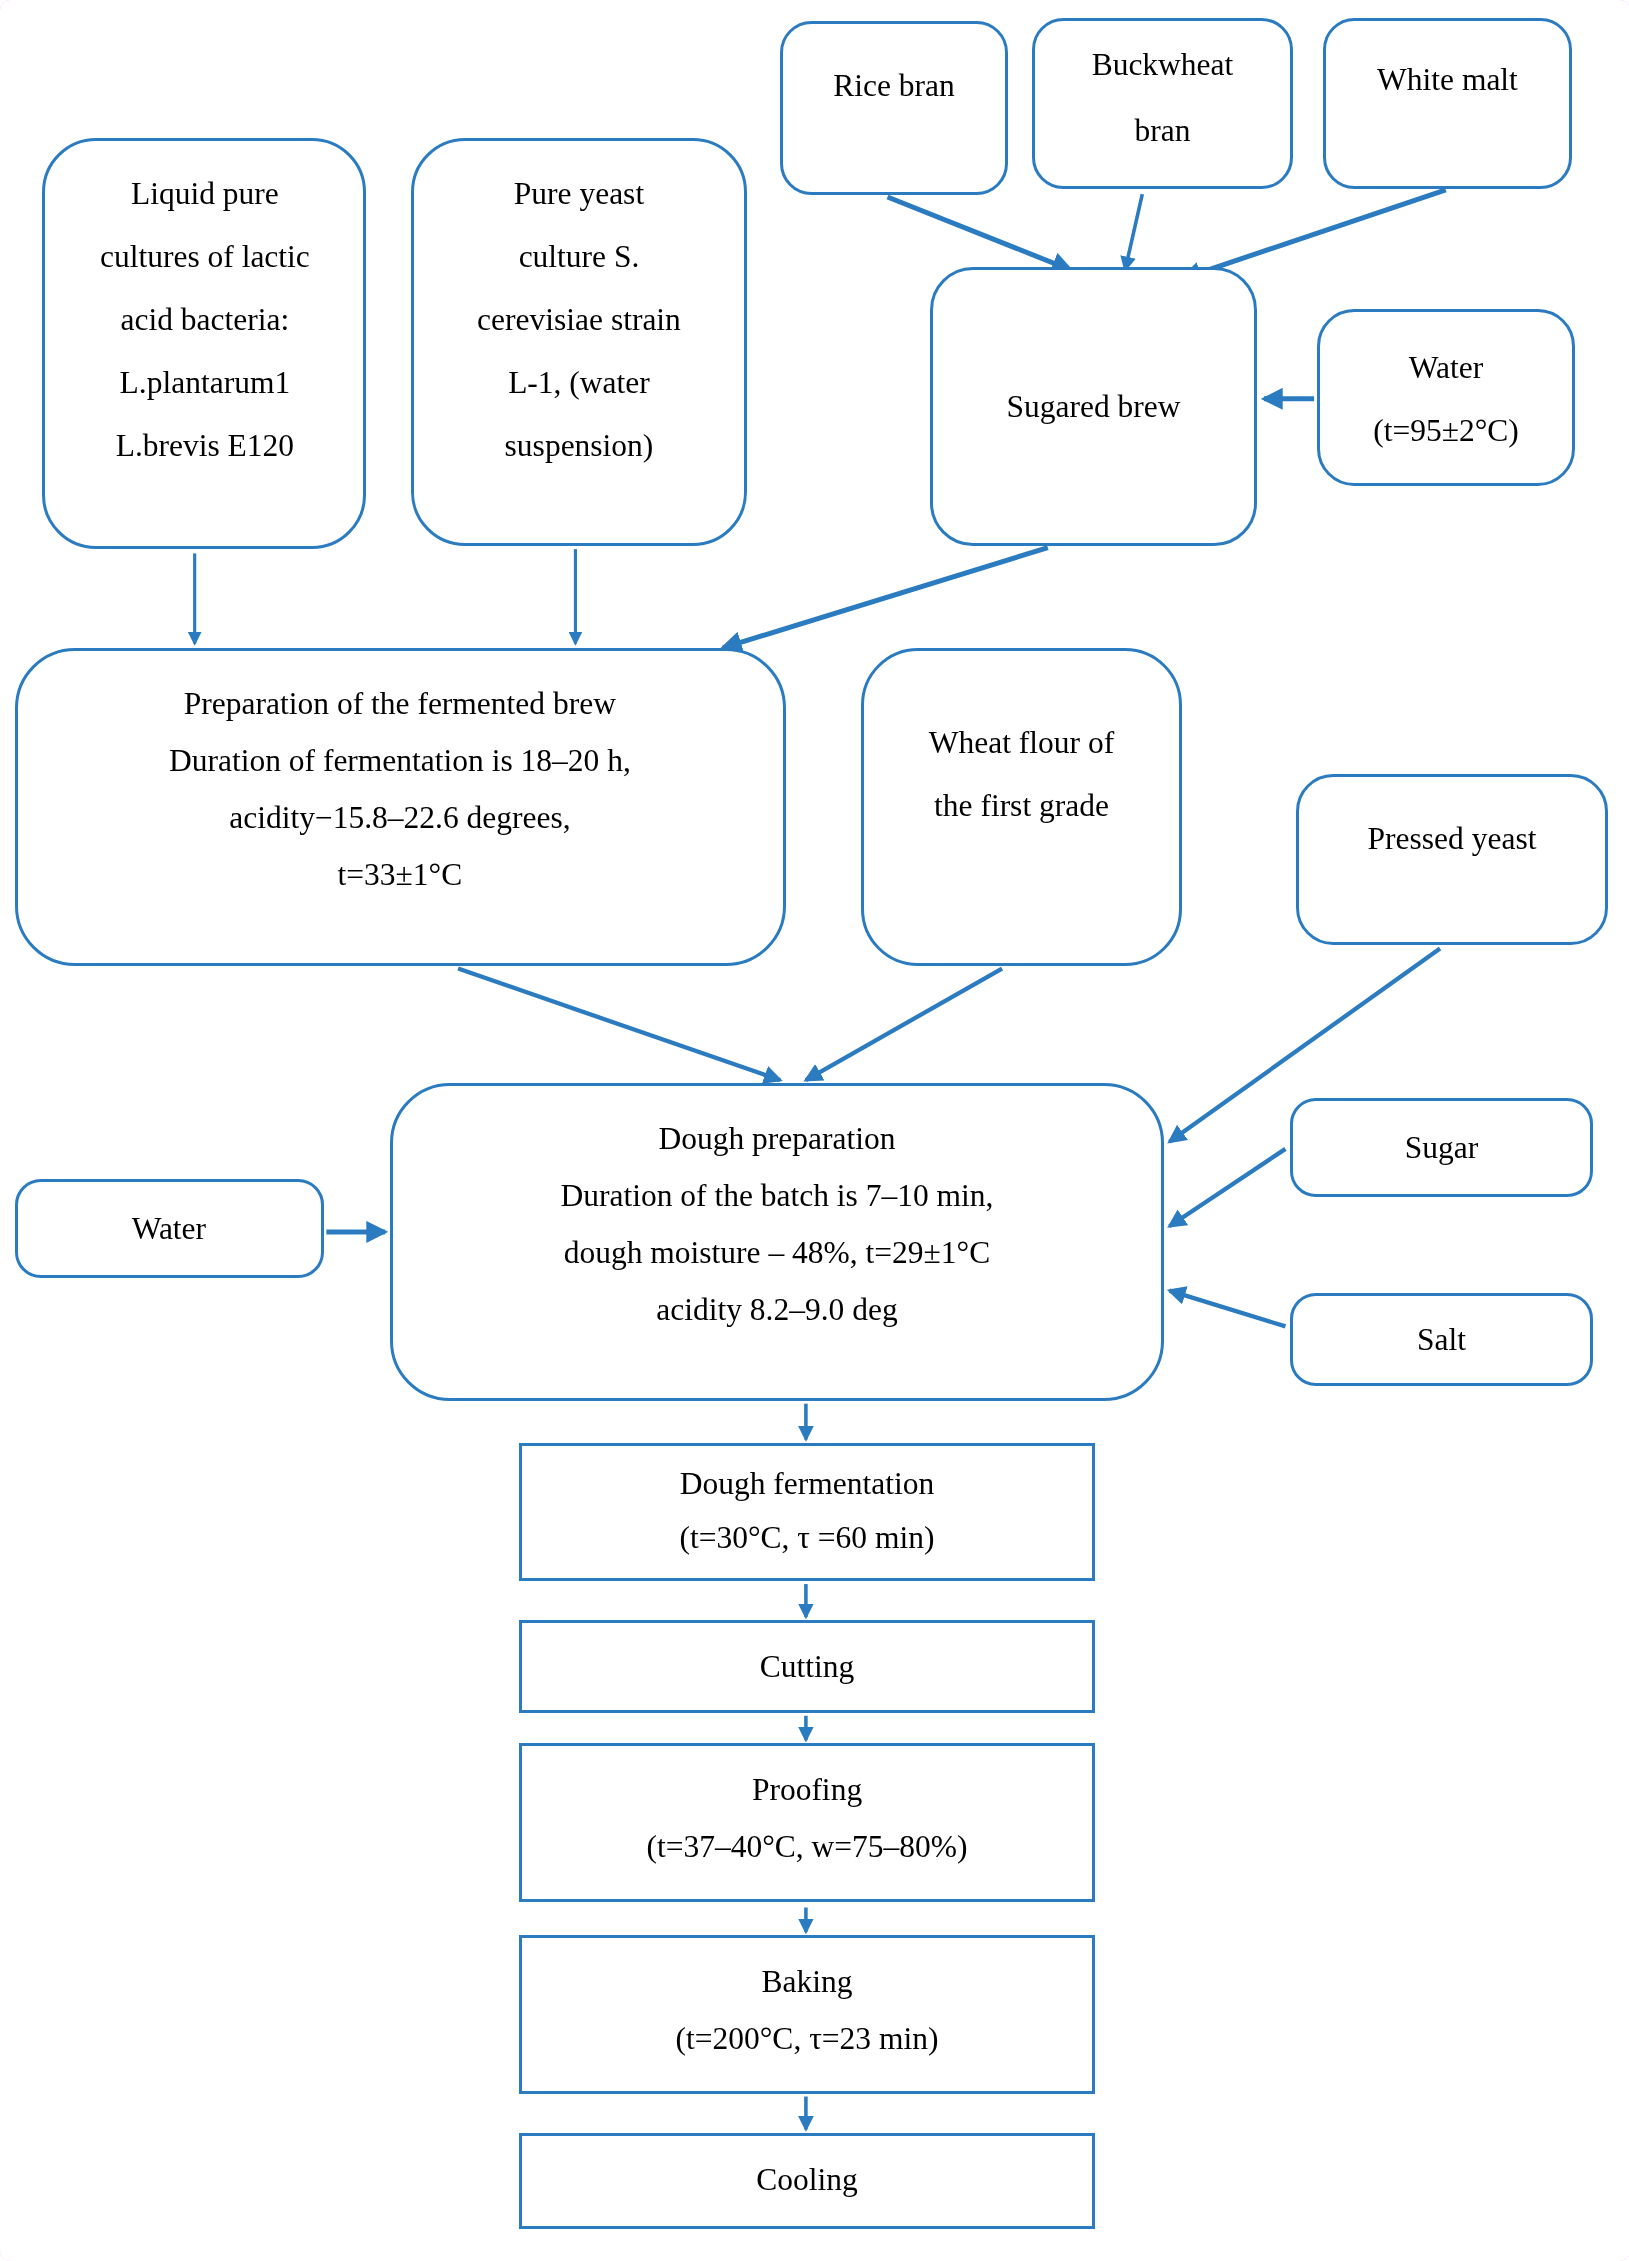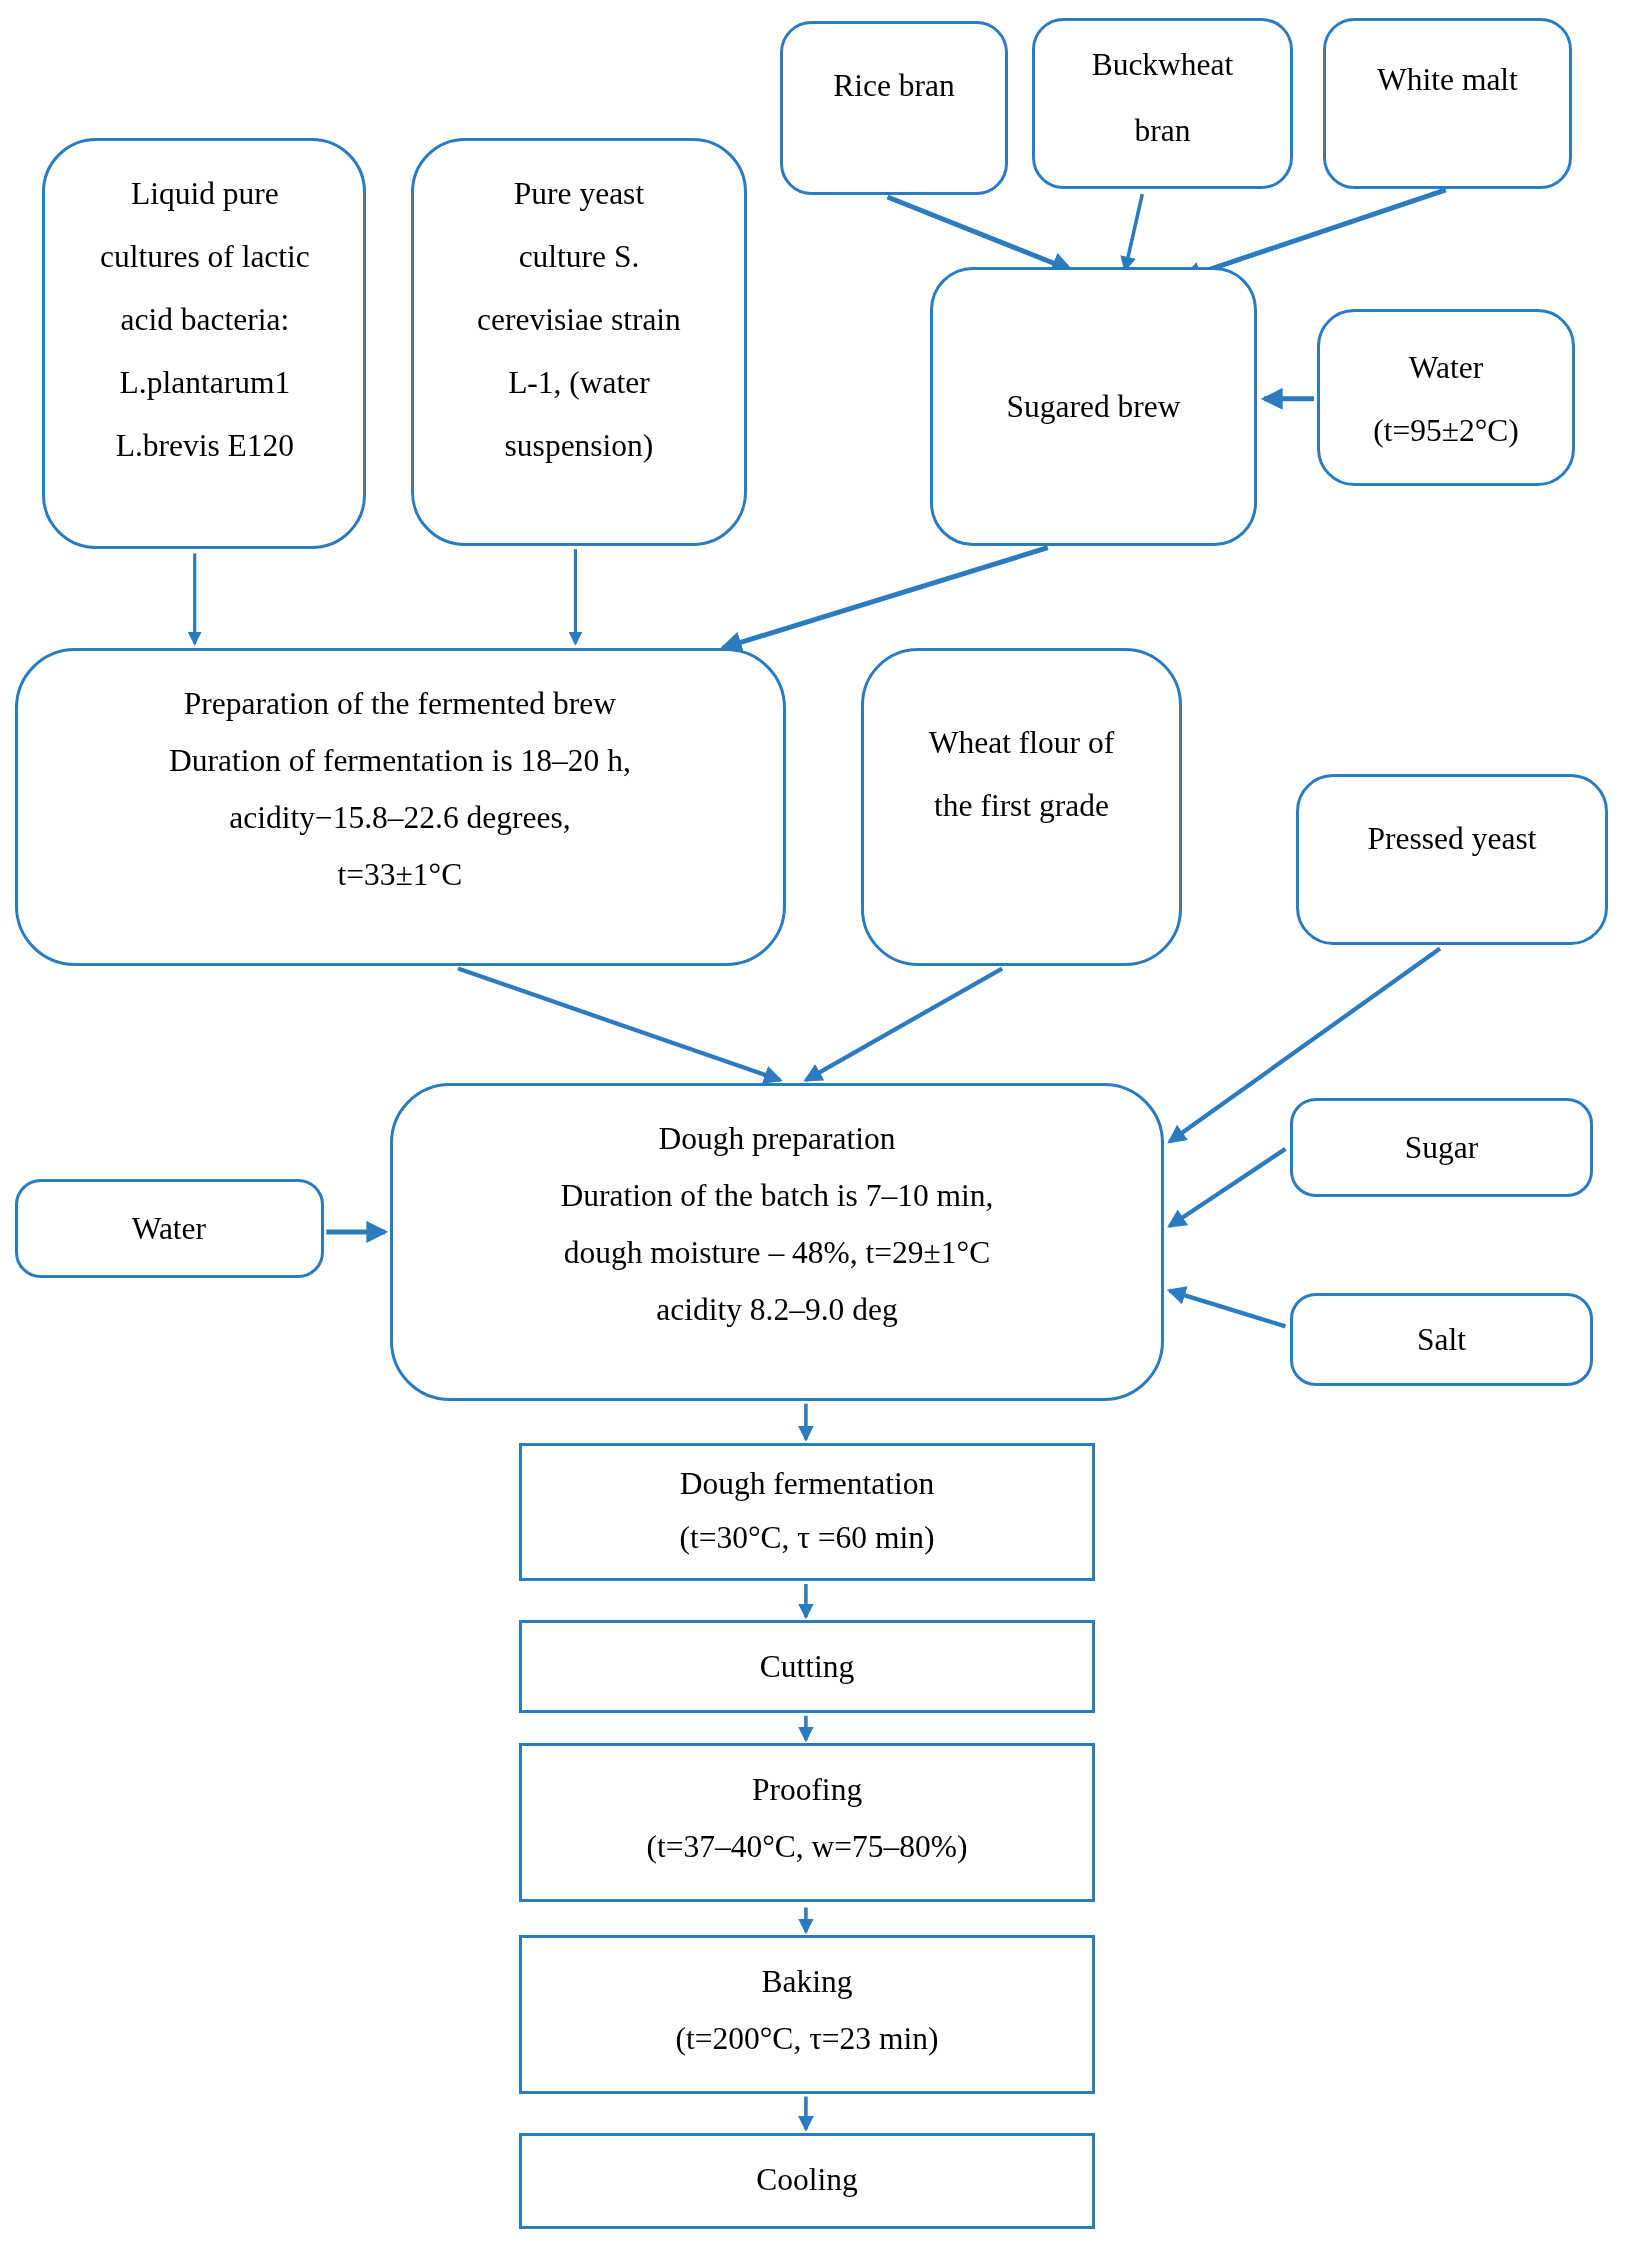--- a/index.html
+++ b/index.html
@@ -1,16 +1,16 @@
 <!DOCTYPE html>
 <html style="font-size:7.6px"><head>
 <meta charset="utf-8">
 <style>
   html,body{margin:0;padding:0;background:#ffffff;}
-  #viewport{position:relative;width:1630px;height:2261px;overflow:hidden;background:#f0abfc;}
+  #viewport{position:relative;width:1630px;height:2261px;overflow:hidden;background:#f0abfc;border-radius:10px;}
   #stage{
     position:absolute;left:0;top:0;width:543px;height:754px;
     transform:scale(3);transform-origin:0 0;
     font-family:"Liberation Serif","DejaVu Serif",serif;
     color:#000;background:#fff;
   }
   #edges{position:absolute;left:0;top:0;width:543px;height:754px;pointer-events:none;}
   .node{
     position:absolute;box-sizing:border-box;background:#fff;
     border:1.4px solid #2b7bc0;

